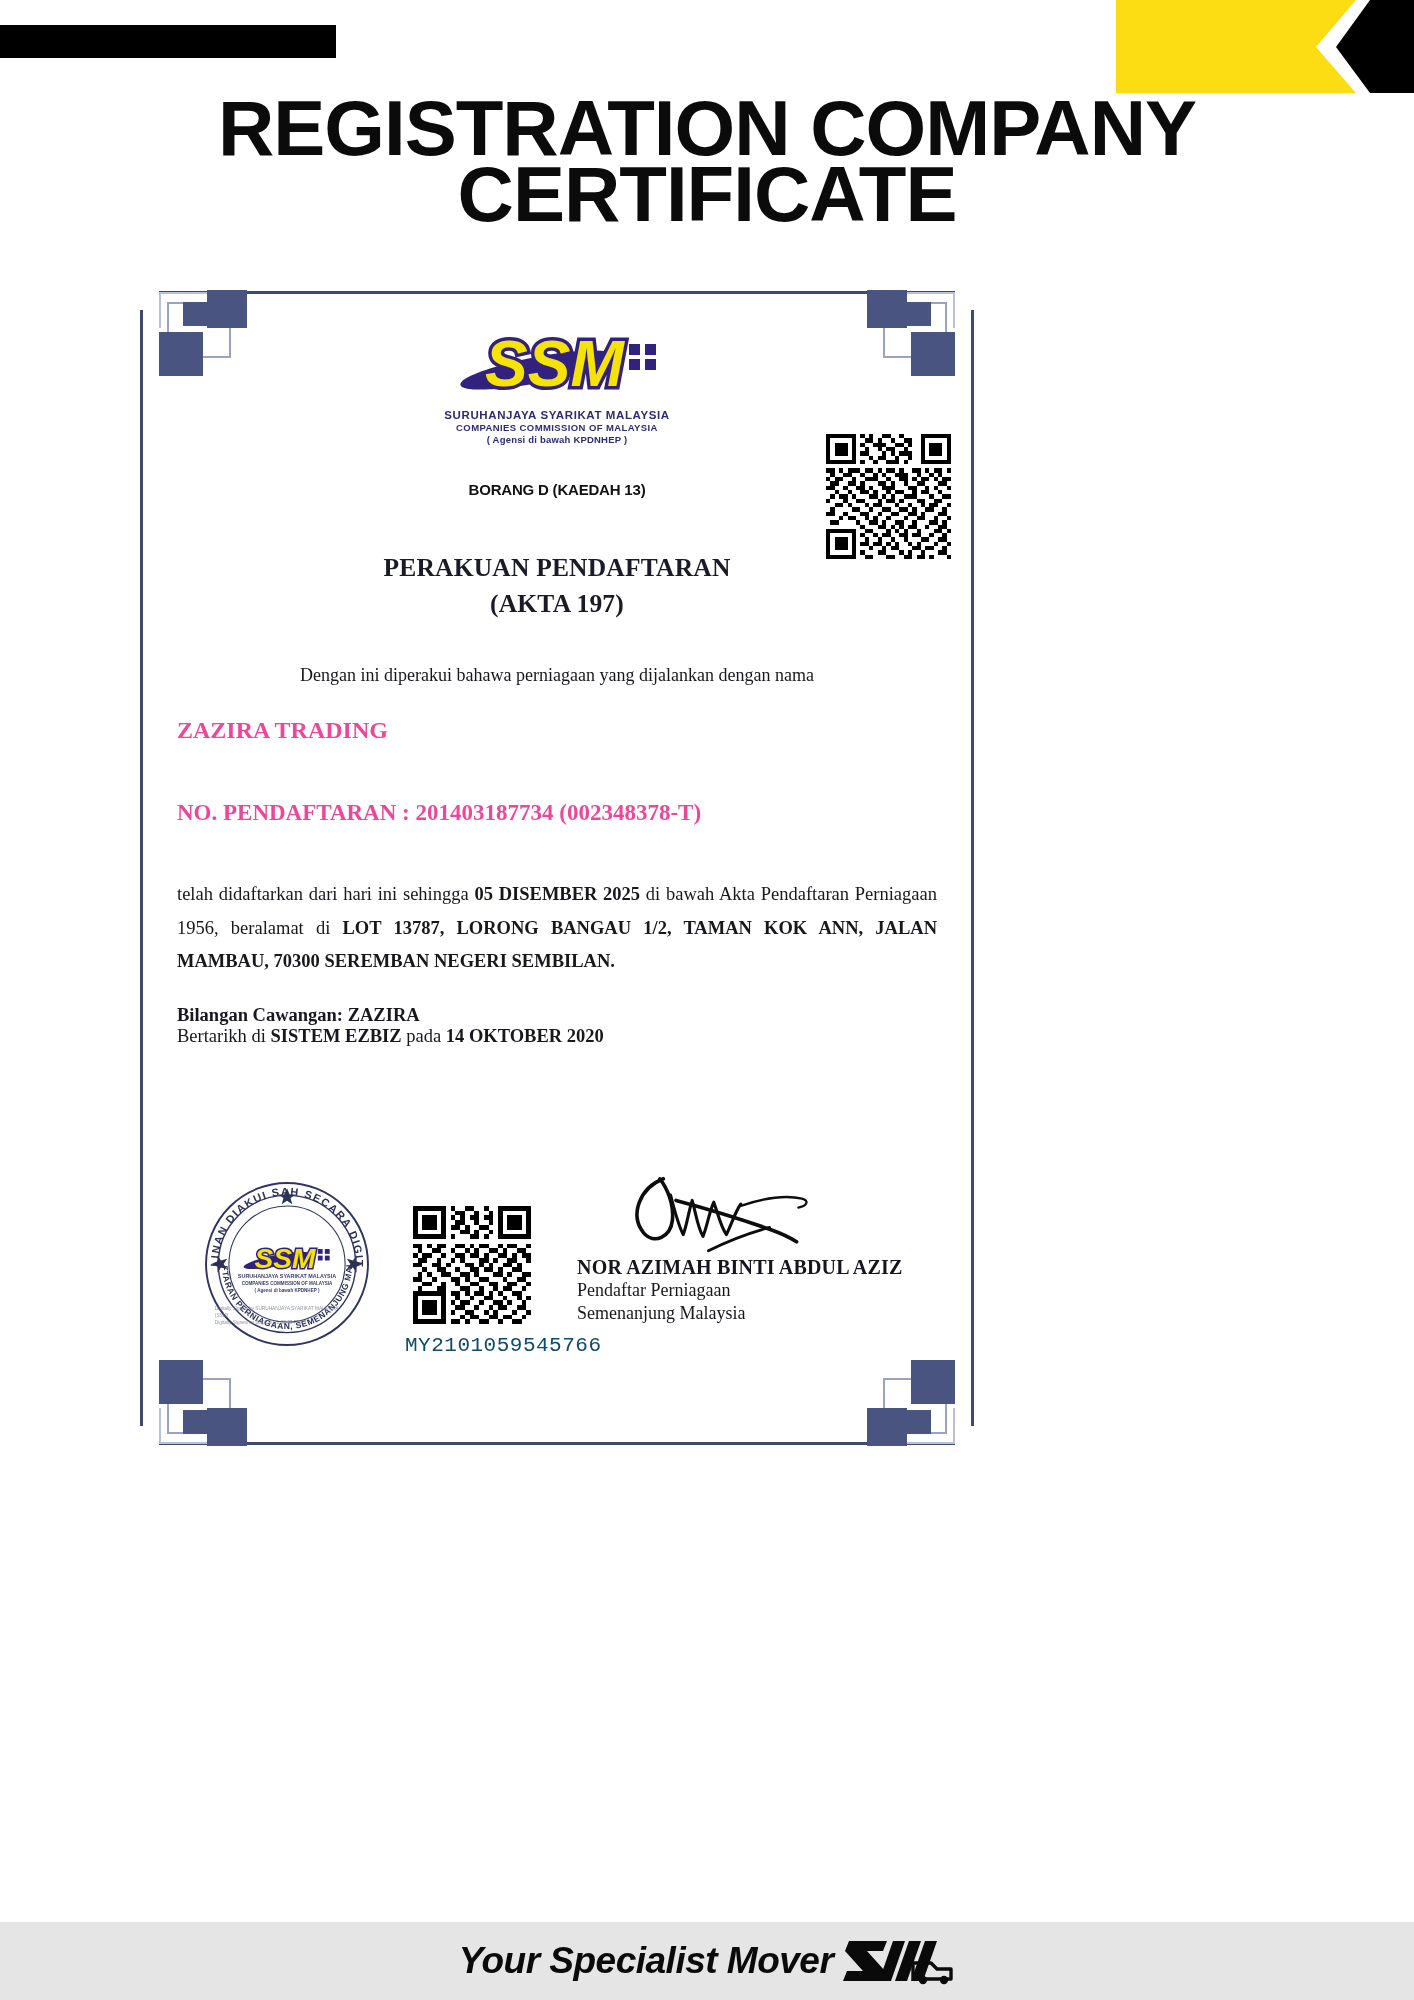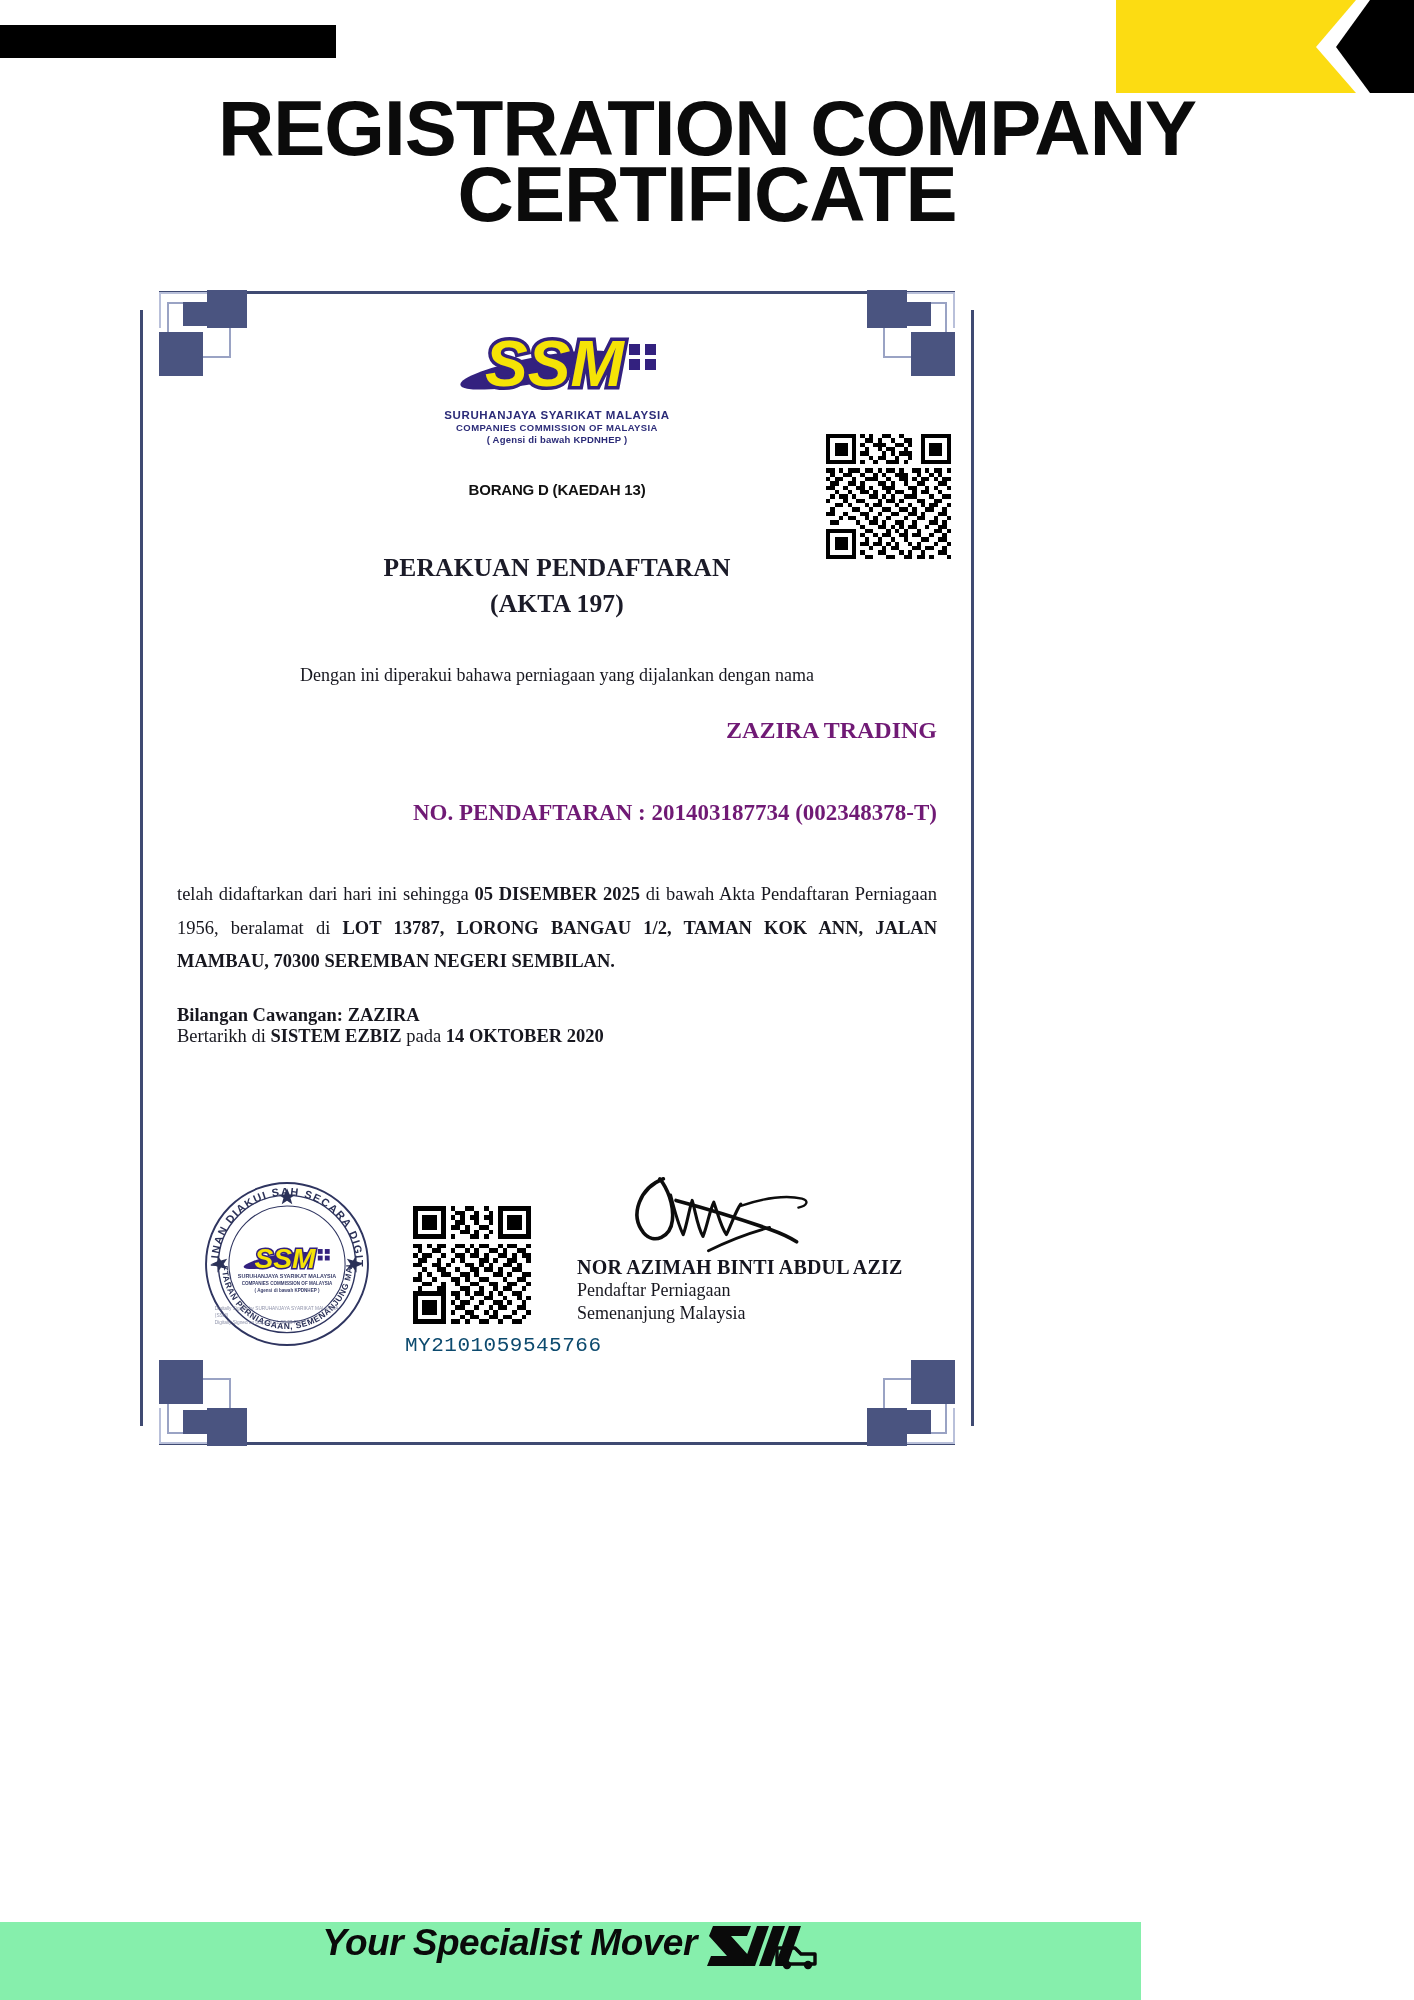--- a/index.html
+++ b/index.html
@@ -80,22 +80,22 @@
   .title-block{
     text-align:center;margin-top:52px;color:#1b1b28;font-weight:bold;
     font-size:25.5px;line-height:1.42;letter-spacing:0.2px;
   }
 
   .lead{
     text-align:center;margin-top:42px;font-size:18px;color:#17171f;
   }
 
   .name-block{
-    text-align:right;margin-top:26px;font-weight:bold;font-size:24px;
-    line-height:1.5;color:#701a75;
+    text-align:left;margin-top:26px;font-weight:bold;font-size:24px;
+    line-height:1.5;color:#ec4899;
   }
   .name-block .regno{font-size:23px;margin-top:48px;}
 
   .para{
     margin-top:48px;font-size:18.5px;line-height:1.82;color:#17171f;
     text-align:justify;text-justify:inter-word;
   }
   .para b{font-weight:bold;}
 
   .branch{margin-top:26px;font-size:18.5px;color:#17171f;}
@@ -115,22 +115,22 @@
     position:absolute;left:400px;top:0;width:420px;
   }
   .sig-img{height:90px;}
   .sig-name{
     font-weight:bold;font-size:20px;color:#15151f;margin-top:-6px;letter-spacing:0.2px;
   }
   .sig-role{font-size:18px;color:#17171f;line-height:1.25;}
 
   
   .bottom-bar{
-    position:absolute;left:0;bottom:0;width:1141px;height:78px;background:#86efac;
-    display:flex;align-items:flex-start;justify-content:center;
+    position:absolute;left:0;bottom:0;width:1414px;height:78px;background:#e5e5e5;
+    display:flex;align-items:center;justify-content:center;
   }
   .slogan{
     font-family:"Liberation Sans", sans-serif;font-weight:bold;font-style:italic;
     font-size:37px;color:#0a0a0a;letter-spacing:-0.5px;
   }
   .zlogo{margin-left:10px;display:flex;align-items:center;}
 
   .seal-text{font-family:"Liberation Sans", sans-serif;}
 </style>
 </head>

